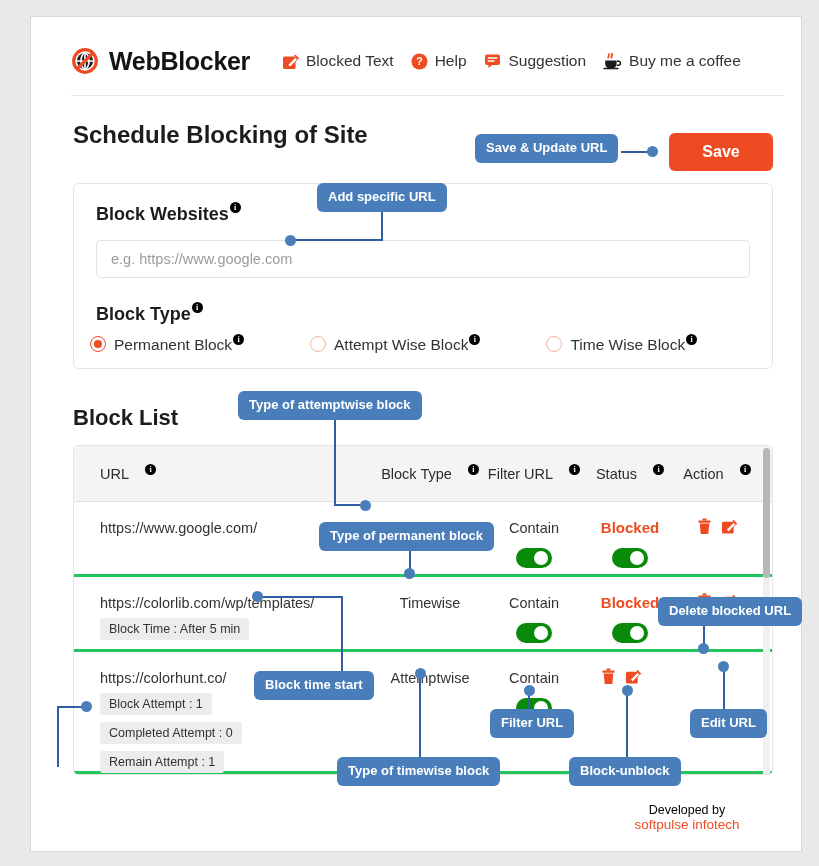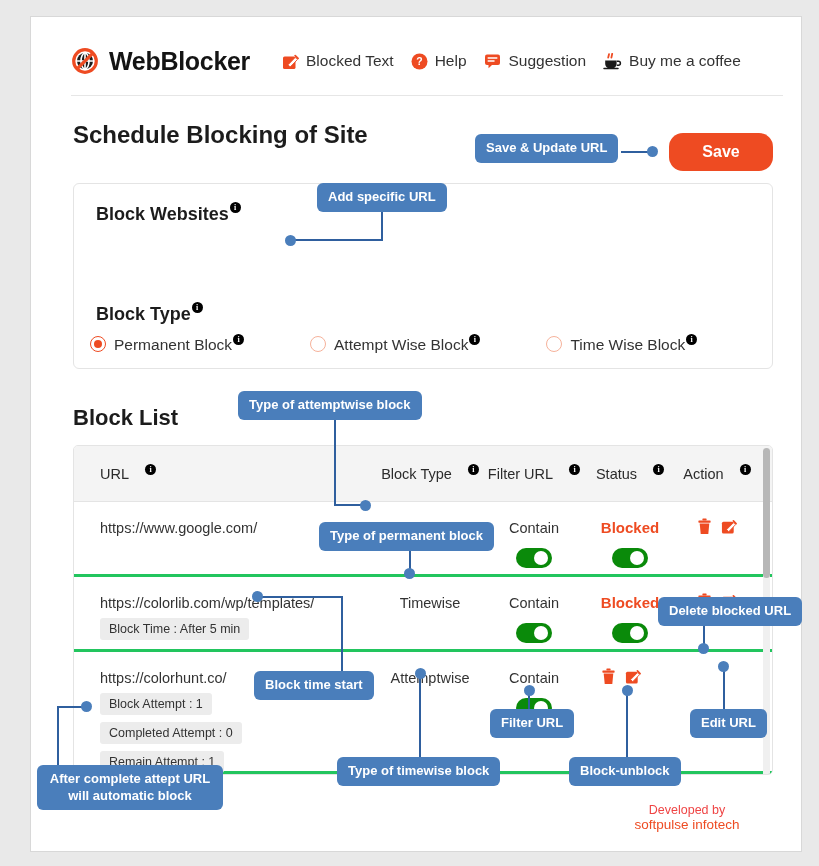--- a/index.html
+++ b/index.html
@@ -42,21 +42,21 @@
   .icon-sugg { width:18px; height:16px; }
   .icon-coffee { width:19px; height:17px; }
 
   
   .sec-title {
     position:absolute; left:42px; top:104px;
     font-size:24px; font-weight:bold; color:#1c1c1c;
   }
   .btn-save {
     position:absolute; left:638px; top:116px; width:104px; height:38px;
-    background:#ee4b22; color:#fff; border:none; border-radius:14px;
+    background:#ee4b22; color:#fff; border:none; border-radius:6px;
     font-size:16px; font-weight:bold; font-family:"Liberation Sans", sans-serif;
     cursor:pointer;
   }
 
   
   .card {
     position:absolute; left:42px; top:166px; width:700px; height:186px;
     background:#fff; border:1px solid #e4e4e4; border-radius:6px;
   }
   .fld-label {
@@ -148,21 +148,21 @@
   }
   .scrollbar-track {
     position:absolute; right:2px; top:2px; width:7px; height:326px;
     background:#f0f0f0;
   }
 
   
   .footer {
     position:absolute; right:34px; top:786px; text-align:center; width:160px;
   }
-  .f1 { font-size:12.5px; color:#ef4444; }
+  .f1 { font-size:12.5px; color:#000000; }
   .f2 { font-size:13.5px; color:#ee4b22; }
 
   
   .anno {
     position:absolute; background:#4a7ebb; color:#fff;
     font-size:13px; font-weight:bold; border-radius:6px;
     padding:6px 11px; white-space:nowrap; z-index:40; line-height:1.28;
   }
   .anno.two { white-space:normal; text-align:center; }
   .ln { position:absolute; background:#2f5f9e; z-index:30; }
@@ -245,20 +245,21 @@
   <div class="sec-title">Schedule Blocking of Site</div>
   <button class="btn-save">Save</button>
 
   <div class="card">
 
     <div class="fld-label">
       <span>Block Websites</span>
       <span class="info-i">i</span>
     </div>
 
+    <input class="url-input" type="text" placeholder="e.g. https://www.google.com" style="">
 
     <div class="bt-label">
       <span>Block Type</span>
       <span class="info-i">i</span>
     </div>
 
     <div class="radios">
       <div class="radio-wrap r0">
         <span class="rdo on"></span>
         <span class="rdo-label">
@@ -469,18 +470,17 @@
   <div class="dot" style="left:687px; top:644px;"></div>
 
   <div class="anno" style="left:538px; top:740px;">Block-unblock</div>
   <div class="ln lnv" style="left:595px; top:672px; height:70px;"></div>
   <div class="dot" style="left:591px; top:668px;"></div>
 
   <div class="anno" style="left:306px; top:740px;">Type of timewise block</div>
   <div class="ln lnv" style="left:388px; top:655px; height:87px;"></div>
   <div class="dot" style="left:384px; top:651px;"></div>
 
-  <div class="anno two" style="left:6px; top:748px; width:186px;">After complete attept URL will automatic block</div>
   <div class="ln lnv" style="left:26px; top:690px; height:60px;"></div>
   <div class="ln lnh" style="left:26px; top:689px; width:28px;"></div>
   <div class="dot" style="left:50px; top:684px;"></div>
 
 </div>
 
 </body></html>

